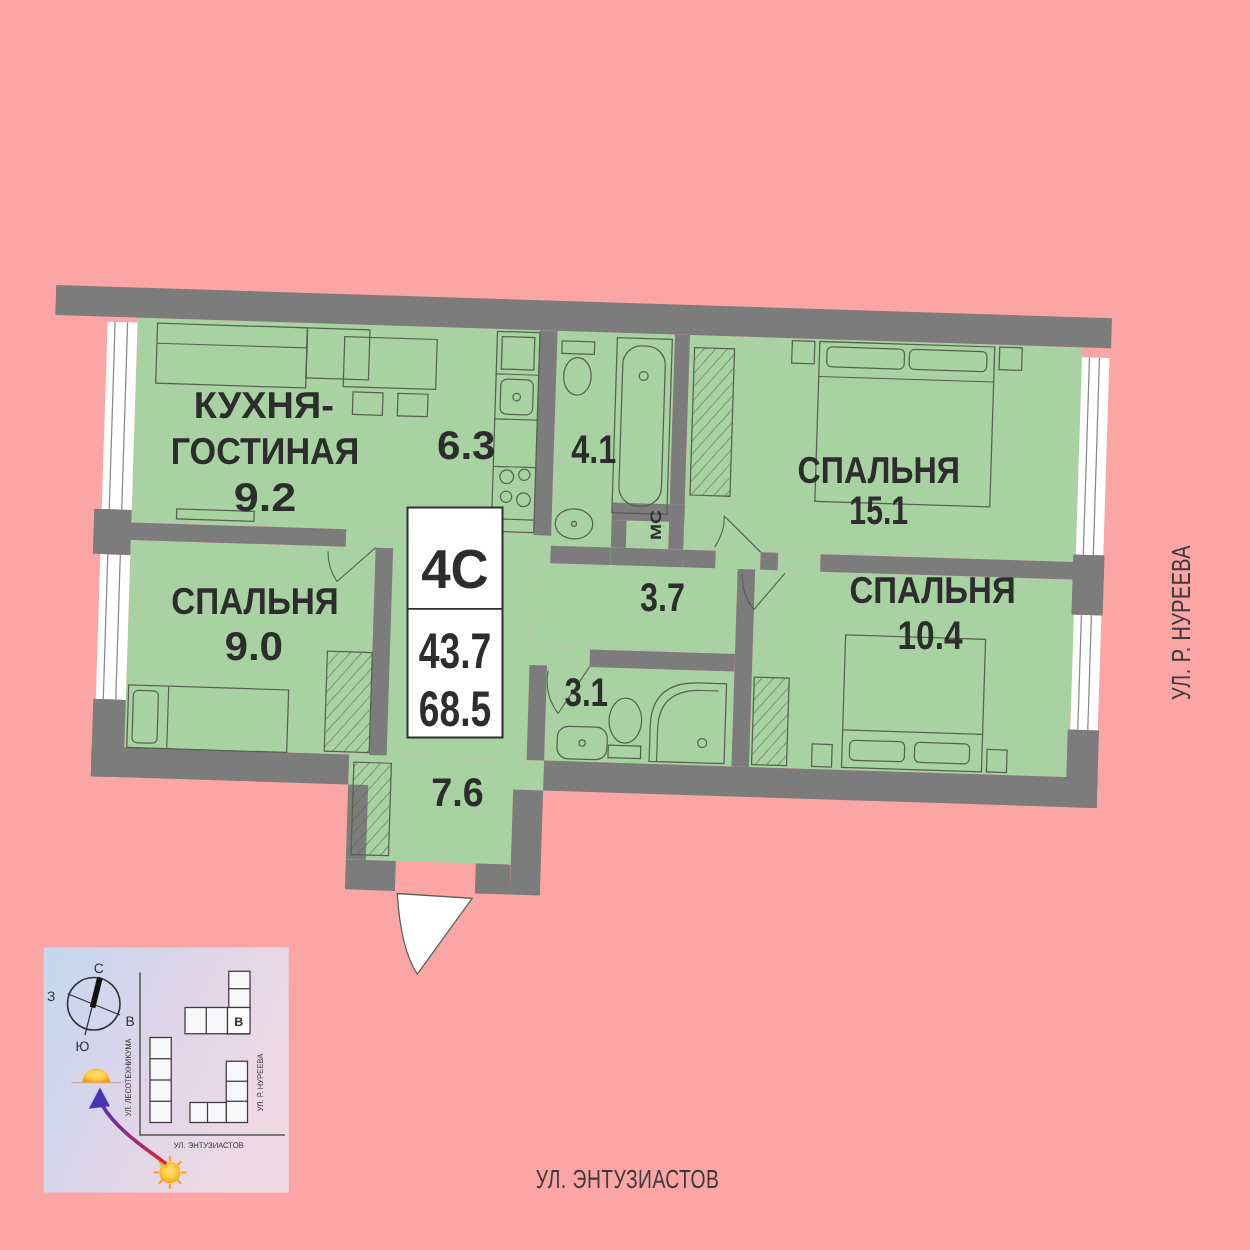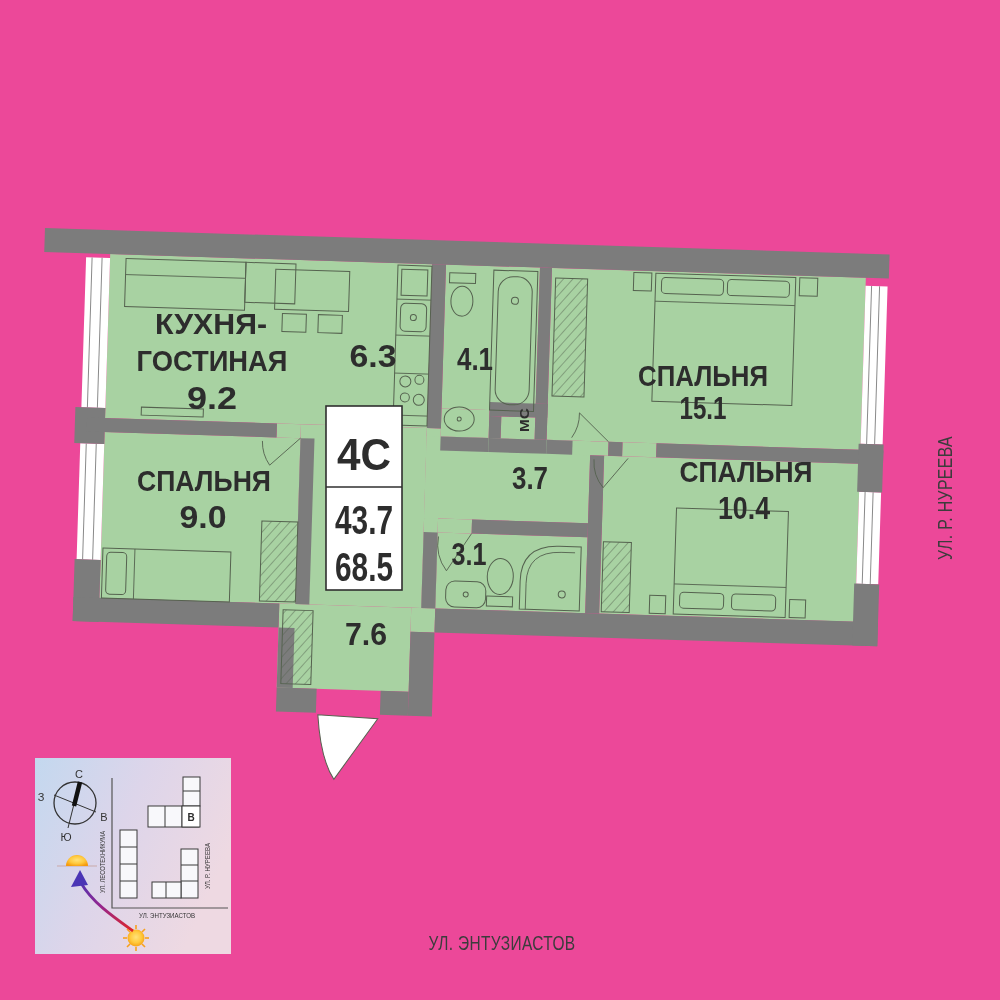--- a/index.html
+++ b/index.html
@@ -1,16 +1,16 @@
 <!DOCTYPE html>
 <html><head>
 <meta charset="utf-8">
 <style>
   html,body{margin:0;padding:0;background:#ffffff;}
-  .stage{width:1000px;height:1000px;position:relative;background:#ec4899;overflow:hidden;}
+  .stage{width:1000px;height:1000px;position:relative;background:#fca5a5;overflow:hidden;}
   svg{display:block;}
   text{font-family:"Liberation Sans","DejaVu Sans",sans-serif;fill:#2d2d2d;}
   .room-name{font-weight:700;}
   .room-area{font-weight:700;}
   .street-label{fill:#3c3c3c;font-weight:400;letter-spacing:.5px;}
   .mini-label{fill:#333;font-weight:400;}
   .wall{fill:#7c7c7c;}
   .rm{fill:#a8d2a2;}
   .fur{stroke:#55624f;stroke-width:1;fill:none;}
   .furline{stroke:#55624f;stroke-width:0.9;fill:none;}

